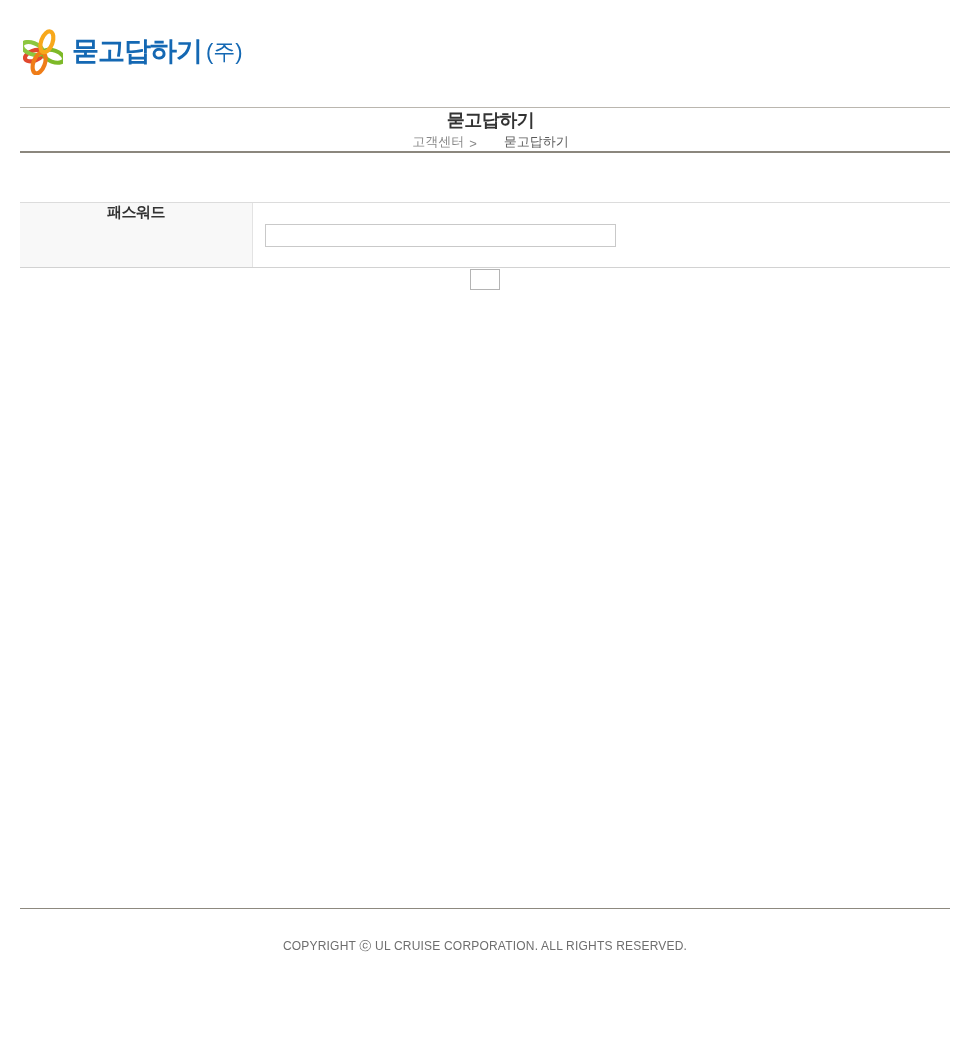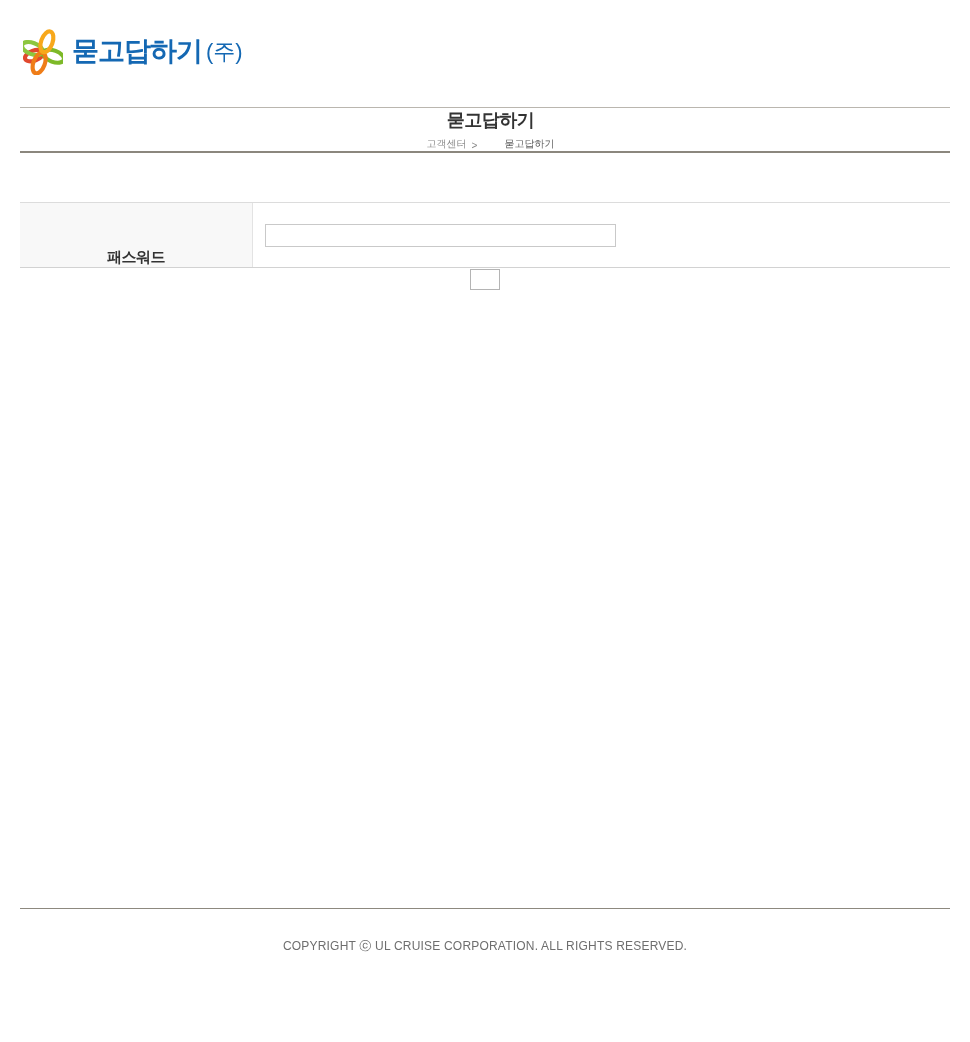--- a/index.html
+++ b/index.html
@@ -59,41 +59,41 @@
   .page-title {
     margin: 0;
     font-size: 18px;
     font-weight: 700;
     color: #333333;
     letter-spacing: -0.5px;
   }
   .breadcrumb {
     display: flex;
     align-items: flex-end;
-    font-size: 10px;
+    font-size: 13px;
     color: #888888;
   }
   .crumb-parent { color: #888888; text-decoration: none; cursor: pointer; }
   .crumb-sep { margin: 0 3px 0 5px; color: #888888; }
   .crumb-current { margin-left: 24px; color: #5a5a5a; }
 
   
   .content { margin-top: 49px; }
   .form-table {
     display: flex;
     border-top: 1px solid #dcdcdc;
     border-bottom: 1px solid #d2d2d2;
     height: 66px;
   }
   .cell-th {
     width: 233px;
     background: #f8f8f8;
     border-right: 1px solid #e3e3e3;
     display: flex;
-    align-items: flex-end;
+    align-items: flex-start;
     justify-content: center;
     font-size: 15px;
     font-weight: 700;
     color: #333333;
     letter-spacing: -0.5px;
   }
   .cell-td {
     flex: 1;
     display: flex;
     align-items: center;

